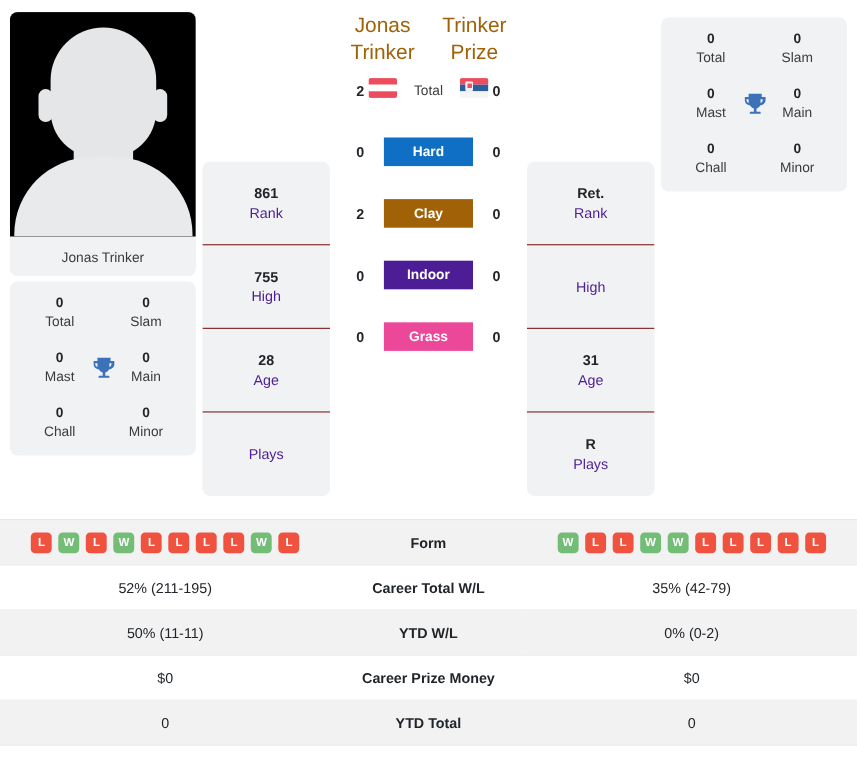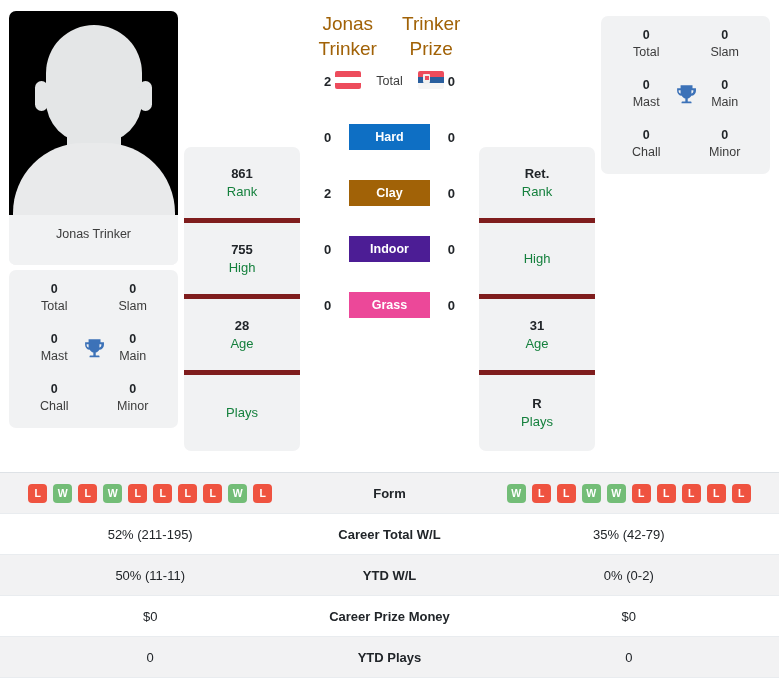--- a/index.html
+++ b/index.html
@@ -68,21 +68,21 @@
     transform: translateX(-50%);
     width: 162px; height: 72px;
     background: #e9eaeb;
     border-radius: 70px 70px 0 0;
   }
 
   .photo-name {
     text-align: center;
     font-size: 12.5px;
     color: #3c3c3c;
-    padding: 12px 4px 24px 4px;
+    padding: 12px 4px 10px 4px;
     background: #f1f2f3;
   }
 
   .award-card {
     background: #f1f2f3;
     border-radius: 7px;
     margin-top: 5px;
     padding: 11px 6px 13px 6px;
     position: relative;
   }
@@ -113,27 +113,27 @@
     background: #f1f2f3;
     border-radius: 7px;
     overflow: hidden;
   }
   .stat-cell {
     height: 76px;
     display: flex;
     flex-direction: column;
     align-items: center;
     justify-content: center;
-    border-bottom: 5px solid #7f1d1d;
+    border-bottom: 1px solid #7f1d1d;
   }
   .stat-cell:last-child { border-bottom: none; }
   .stat-val {
     font-size: 13px; font-weight: bold; color: #212529; line-height: 18px;
   }
-  .stat-lbl { font-size: 13px; color: #15803d; line-height: 18px; }
+  .stat-lbl { font-size: 13px; color: #4c1d95; line-height: 18px; }
 
   
   .center {
     flex: 1 1 auto;
     min-width: 0;
     display: flex;
     flex-direction: column;
     align-items: center;
   }
   .names-row {
@@ -458,19 +458,19 @@
         <td class="mid">YTD W/L</td>
         <td class="side">0% (0-2)</td>
       </tr>
       <tr>
         <td class="side">$0</td>
         <td class="mid">Career Prize Money</td>
         <td class="side">$0</td>
       </tr>
       <tr>
         <td class="side">0</td>
-        <td class="mid">YTD Plays</td>
+        <td class="mid">YTD Total</td>
         <td class="side">0</td>
       </tr>
     </tbody>
   </table>
 
 </div>
 
 </body></html>

